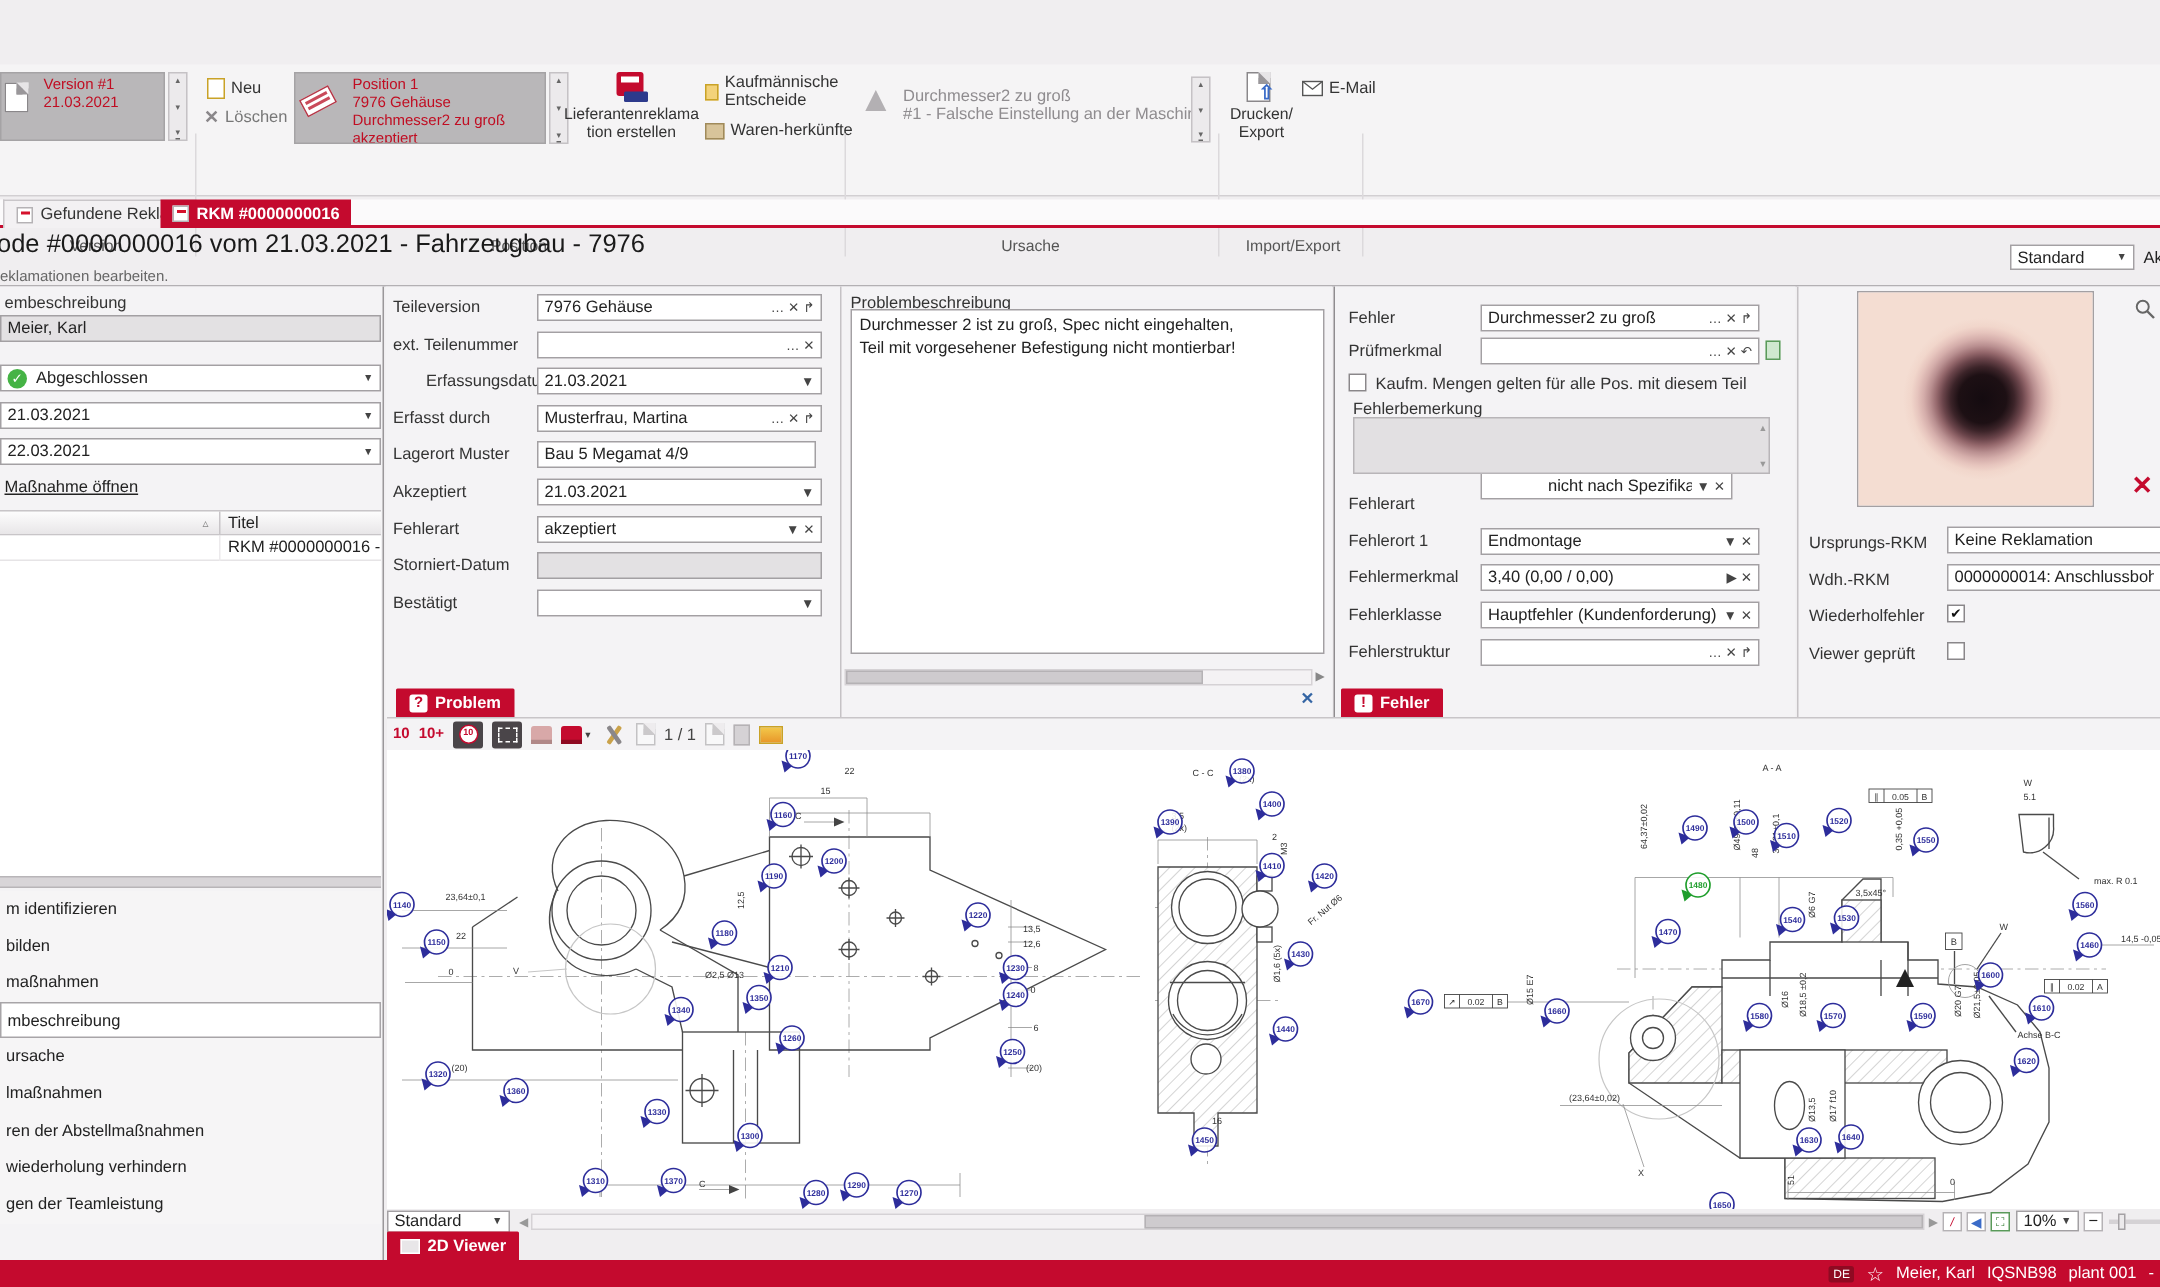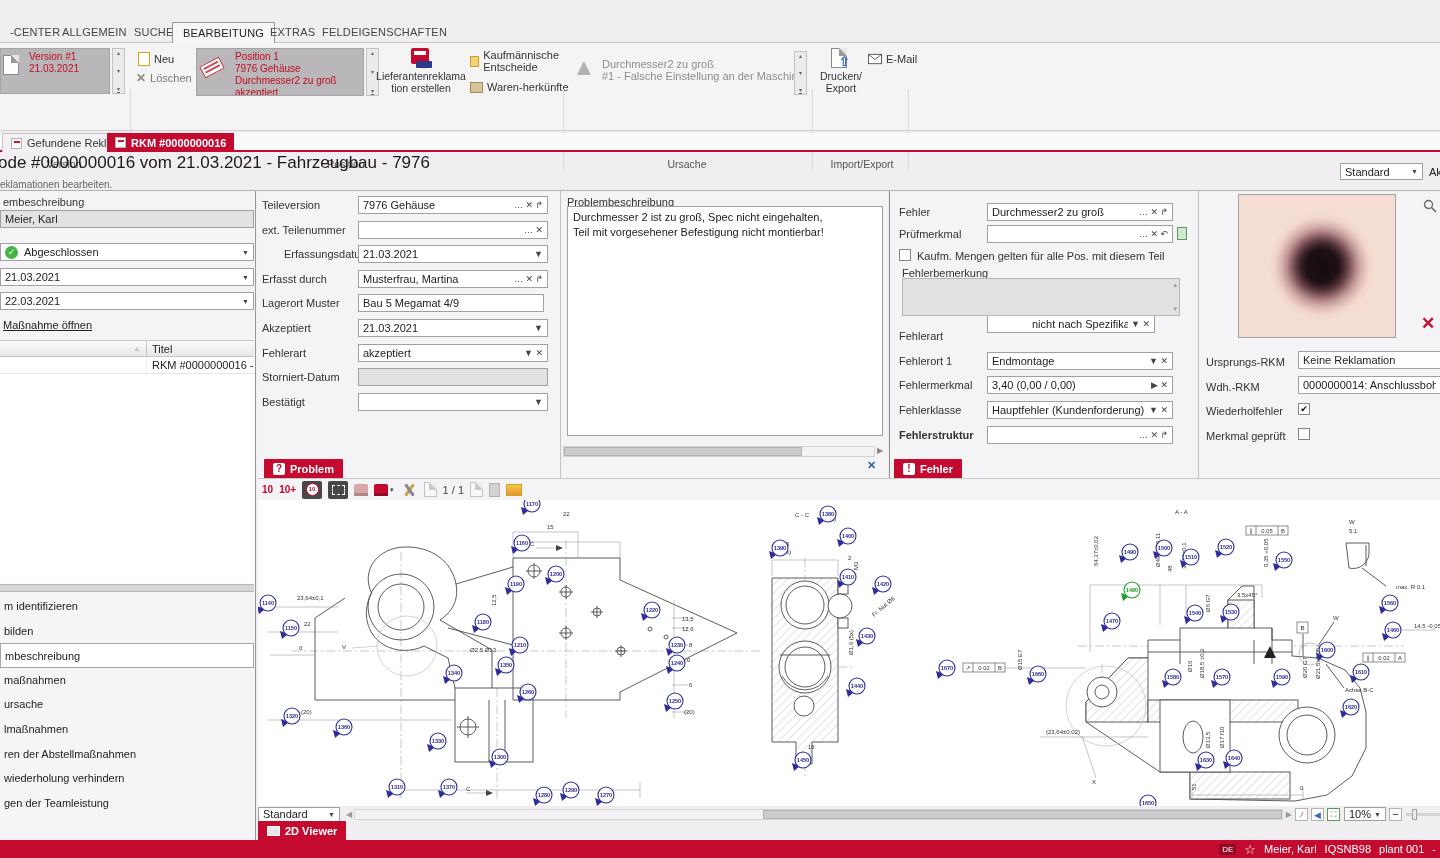--- a/index.html
+++ b/index.html
@@ -65,28 +65,20 @@
 .tool-x{transform:rotate(35deg);position:absolute;left:8px;top:2px;width:3px;height:14px;background:#caa24a;border-radius:1px}
 .tool-y{transform:rotate(-35deg);position:absolute;left:8px;top:2px;width:3px;height:14px;background:#8a878a;border-radius:1px}
 text{font-family:"Liberation Sans",sans-serif}
 </style>
 </head>
 <body>
 
 <div id="stage">
 
 
-  <div id="tabstrip">
-    <div class="rtab" style="left:0px">-CENTER</div>
-    <div class="rtab" style="left:52px">ALLGEMEIN</div>
-    <div class="rtab" style="left:124px">SUCHE</div>
-    <div class="rtab active" style="left:172px">BEARBEITUNG</div>
-    <div class="rtab" style="left:260px">EXTRAS</div>
-    <div class="rtab" style="left:312px">FELDEIGENSCHAFTEN</div>
-  </div>
 
   <div id="ribbon">
 
     <div class="graybox" style="left:0;top:5px;width:110px;height:46px">
       <div style="position:absolute;left:2px;top:6px" class="pgicon"></div>
       <div style="margin-left:24px;white-space:pre-line">Version #1
 21.03.2021</div>
     </div>
     <div class="scrollcol" style="left:112px;top:5px;height:46px">
       <span>▴</span>
@@ -217,22 +209,22 @@
       </div>
       <div class="abs" style="left:0;top:166px;width:254px;height:17px;background:#fff;border-bottom:1px solid #e6e4e6">
         <span style="position:absolute;left:152px;top:2px;white-space:nowrap">RKM #0000000016 - ...</span>
         <span style="position:absolute;left:146px;top:0;width:1px;height:17px;background:#eceaec"></span>
       </div>
       <div class="abs" style="left:0;top:183px;width:254px;height:210px;background:#fff"></div>
       <div class="abs" style="left:0;top:393px;width:254px;height:8px;background:#d8d5d8;border-top:1px solid #b8b5b8;border-bottom:1px solid #b8b5b8"></div>
       <div id="steps" class="abs" style="left:0;top:403px;width:254px;height:222px;background:#f6f5f6">
           <div class="step">m identifizieren</div>
           <div class="step">bilden</div>
+          <div class="step">maßnahmen</div>
           <div class="step sel">mbeschreibung</div>
-          <div class="step">maßnahmen</div>
           <div class="step">ursache</div>
           <div class="step">lmaßnahmen</div>
           <div class="step">ren der Abstellmaßnahmen</div>
           <div class="step">wiederholung verhindern</div>
           <div class="step">gen der Teamleistung</div>
         </div>
     </div>
 
     <div class="panel" style="left:257px;top:0;width:303px;height:288px">
       <div id="midform">
@@ -325,21 +317,21 @@
           <div class="flabel" style="left: 9px; top: 188px;">Fehlermerkmal</div>
           <div class="fld" style="left: 97px; top: 185px; width: 186px;">
             <span class="val">3,40 (0,00 / 0,00)</span>
             <span class="ctr">▶  ✕</span>
           </div>
           <div class="flabel" style="left: 9px; top: 213px;">Fehlerklasse</div>
           <div class="fld" style="left: 97px; top: 210px; width: 186px;">
             <span class="val">Hauptfehler (Kundenforderung)</span>
             <span class="ctr">▼  ✕</span>
           </div>
-          <div class="flabel" style="left: 9px; top: 238px; font-weight: bold;">Fehlerstruktur</div>
+          <div class="flabel" style="left: 9px; top: 238px;">Fehlerstruktur</div>
           <div class="fld" style="left: 97px; top: 235px; width: 186px;">
             <span class="val"></span>
             <span class="ctr">…  ✕  ↱</span>
           </div>
         </div>
       <span class="abs" style="left:287px;top:36px;width:10px;height:13px;background:#cfe8cf;border:1px solid #5a9a5a"></span>
       <div class="cb" style="left:9px;top:58px"></div>
       <div class="flabel" style="left:27px;top:59px">Kaufm. Mengen gelten für alle Pos. mit diesem Teil</div>
       <div class="flabel" style="left:12px;top:76px">Fehlerbemerkung</div>
       <div class="abs" style="left:12px;top:87px;width:278px;height:38px;background:#e2e0e2;border:1px solid #b8b5b8">
@@ -364,21 +356,21 @@
       <div class="flabel" style="left:7px;top:165px">Ursprungs-RKM</div>
       <div class="fld" style="left:99px;top:160px;width:143px">
           <span class="val">Keine Reklamation</span>
         </div>
       <div class="flabel" style="left:7px;top:190px">Wdh.-RKM</div>
       <div class="fld" style="left:99px;top:185px;width:143px">
           <span class="val">0000000014: Anschlussbohrung zu</span>
         </div>
       <div class="flabel" style="left:7px;top:214px">Wiederholfehler</div>
       <div class="cb" style="left:99px;top:212px" id="cbWiederhol">✔</div>
-      <div class="flabel" style="left:7px;top:239px">Merkmal geprüft</div>
+      <div class="flabel" style="left:7px;top:239px">Viewer geprüft</div>
       <div class="cb" style="left:99px;top:237px" id="cbMerkmal"></div>
     </div>
   </div>
 
   <div id="vtoolbar">
     <span class="tbtxt">10</span>
     <span class="tbtxt">10+</span>
     <span class="tbdark">
       <span style="width:13px;height:13px;border-radius:50%;background:#fff;border:1.5px solid #c40a2e;color:#c40a2e;font-size:6px;line-height:11px;text-align:center;font-weight:bold">10</span>
     </span>

